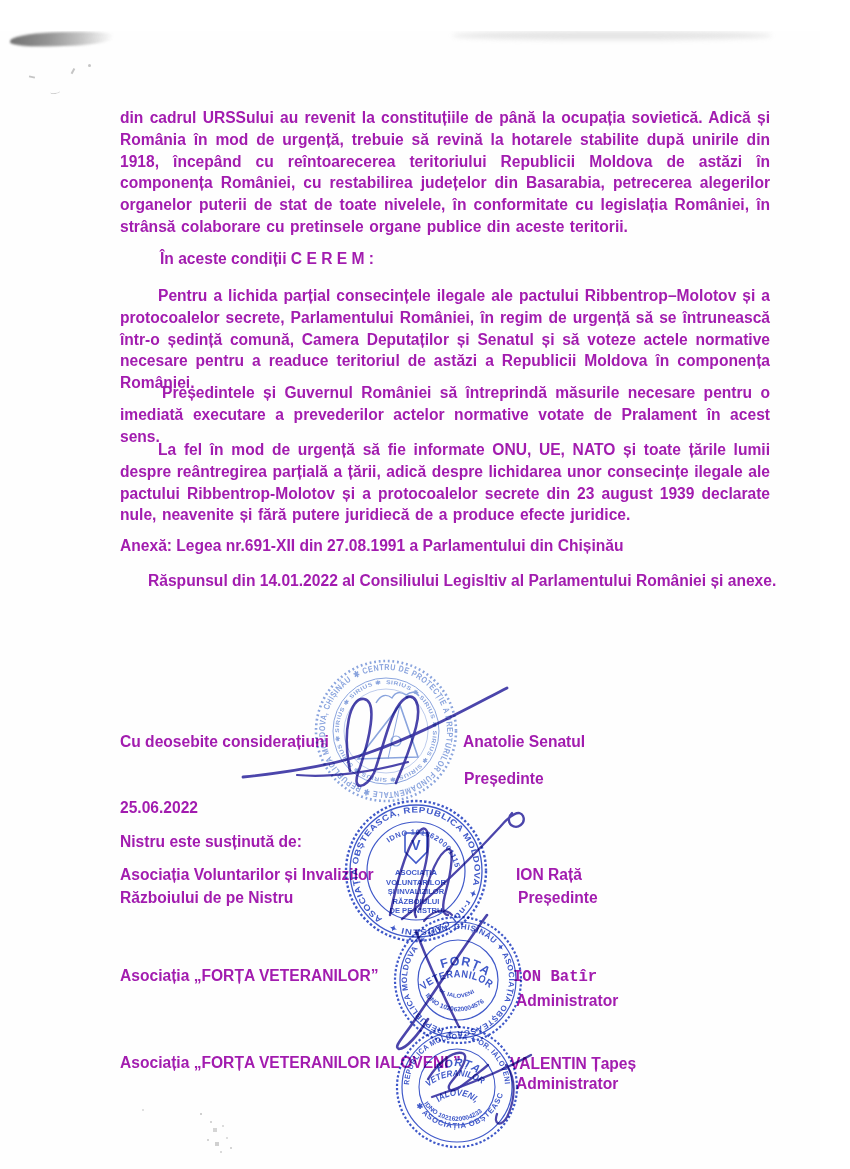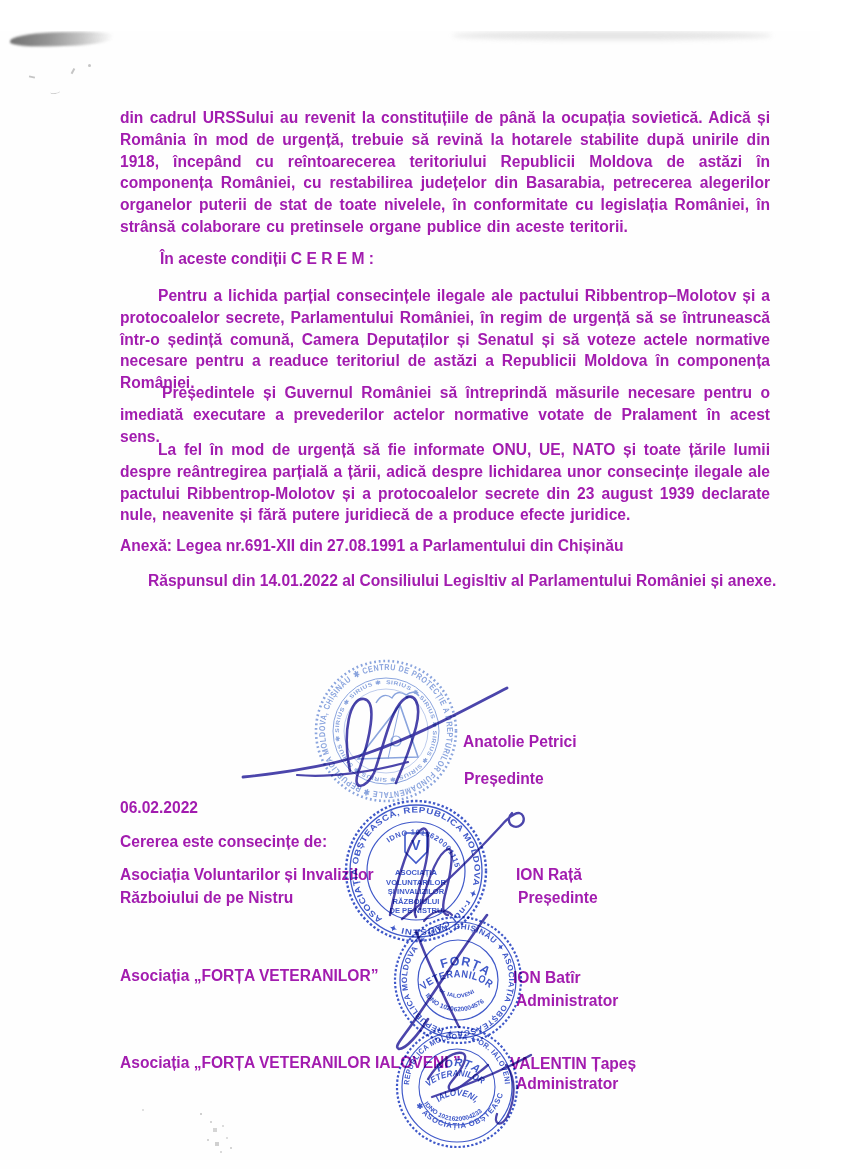--- a/index.html
+++ b/index.html
@@ -54,32 +54,33 @@
 
   <div class="para" style="top:76px;">din cadrul URSSului au revenit la constituțiile de până la ocupația sovietică. Adică și România în mod de urgență, trebuie să revină la hotarele stabilite după unirile din 1918, începând cu reîntoarecerea teritoriului Republicii Moldova de astăzi în componența României, cu restabilirea județelor din Basarabia, petrecerea alegerilor organelor puterii de stat de toate nivelele, în conformitate cu legislația României, în strânsă colaborare cu pretinsele organe publice din aceste teritorii.</div>
   <div class="line" style="left:160px;top:217px;">În aceste condiții  C E R E M :</div>
   <div class="para ind42" style="top:351px;">Președintele și Guvernul României să întreprindă măsurile necesare pentru o imediată  executare a prevederilor actelor normative votate de Pralament în acest sens.</div>
   <div class="para ind38" style="top:254px;">Pentru a lichida parțial consecințele ilegale ale pactului Ribbentrop–Molotov și a protocoalelor secrete, Parlamentului României, în regim de urgență să se întrunească într-o ședință comună,  Camera Deputaților și Senatul și să voteze actele normative necesare pentru a readuce teritoriul de astăzi a Republicii Moldova în componența României.</div>
   <div class="para ind38" style="top:408px;">La fel în mod de urgență să fie informate  ONU, UE, NATO și toate țările lumii despre reântregirea parțială a țării, adică despre lichidarea unor consecințe ilegale ale pactului Ribbentrop-Molotov și a protocoalelor secrete din 23 august 1939 declarate nule, neavenite și fără putere juridiecă de a produce efecte juridice.</div>
 
   <div class="line" style="left:120px;top:504px;">Anexă: Legea nr.691-XII din 27.08.1991 a Parlamentului din Chișinău</div>
   <div class="line" style="left:148px;top:539px;">Răspunsul din 14.01.2022 al Consiliului Legisltiv al Parlamentului României și anexe.</div>
 
-  <div class="line" style="left:463px;top:700px;">Anatolie Petrici</div>
+  <div class="line" style="left:120px;top:700px;">Cu deosebite considerațiuni</div>
+  <div class="line" style="left:463px;top:700px;">Anatolie Senatul</div>
   <div class="line" style="left:464px;top:737px;">Președinte</div>
-  <div class="line" style="left:120px;top:766px;">06.02.2022</div>
-  <div class="line" style="left:120px;top:800px;">Cererea este consecințe de:</div>
+  <div class="line" style="left:120px;top:766px;">25.06.2022</div>
+  <div class="line" style="left:120px;top:800px;">Nistru este susținută de:</div>
 
   <div class="line" style="left:120px;top:833px;">Asociația Voluntarilor și Invalizilor</div>
   <div class="line" style="left:120px;top:856px;">Războiului de pe Nistru</div>
   <div class="line" style="left:516px;top:833px;">ION Rață</div>
   <div class="line" style="left:518px;top:856px;">Președinte</div>
 
   <div class="line" style="left:120px;top:934px;">Asociația „FORȚA  VETERANILOR”</div>
-  <div class="line" style="left:513px;top:936px;">ION  Batîr</div>
+  <div class="line" style="left:513px;top:936px;font-family:Liberation Mono, monospace;">ION  Batîr</div>
   <div class="line" style="left:516px;top:959px;">Administrator</div>
 
   <div class="line" style="left:120px;top:1021px;">Asociația „FORȚA  VETERANILOR  IALOVENI ”</div>
   <div class="line" style="left:510px;top:1022px;">VALENTIN  Țapeș</div>
   <div class="line" style="left:516px;top:1042px;">Administrator</div>
 
   <svg class="stamp" style="left:312px;top:626px;z-index:4;" width="148" height="148" viewBox="0 0 148 148">
     <defs>
       <path id="s1ringpath" d="M74,13 a61,61 0 1 1 -0.02,0"></path>
       <path id="s1siriuspath" d="M74,27 a47,47 0 1 1 -0.02,0"></path>

